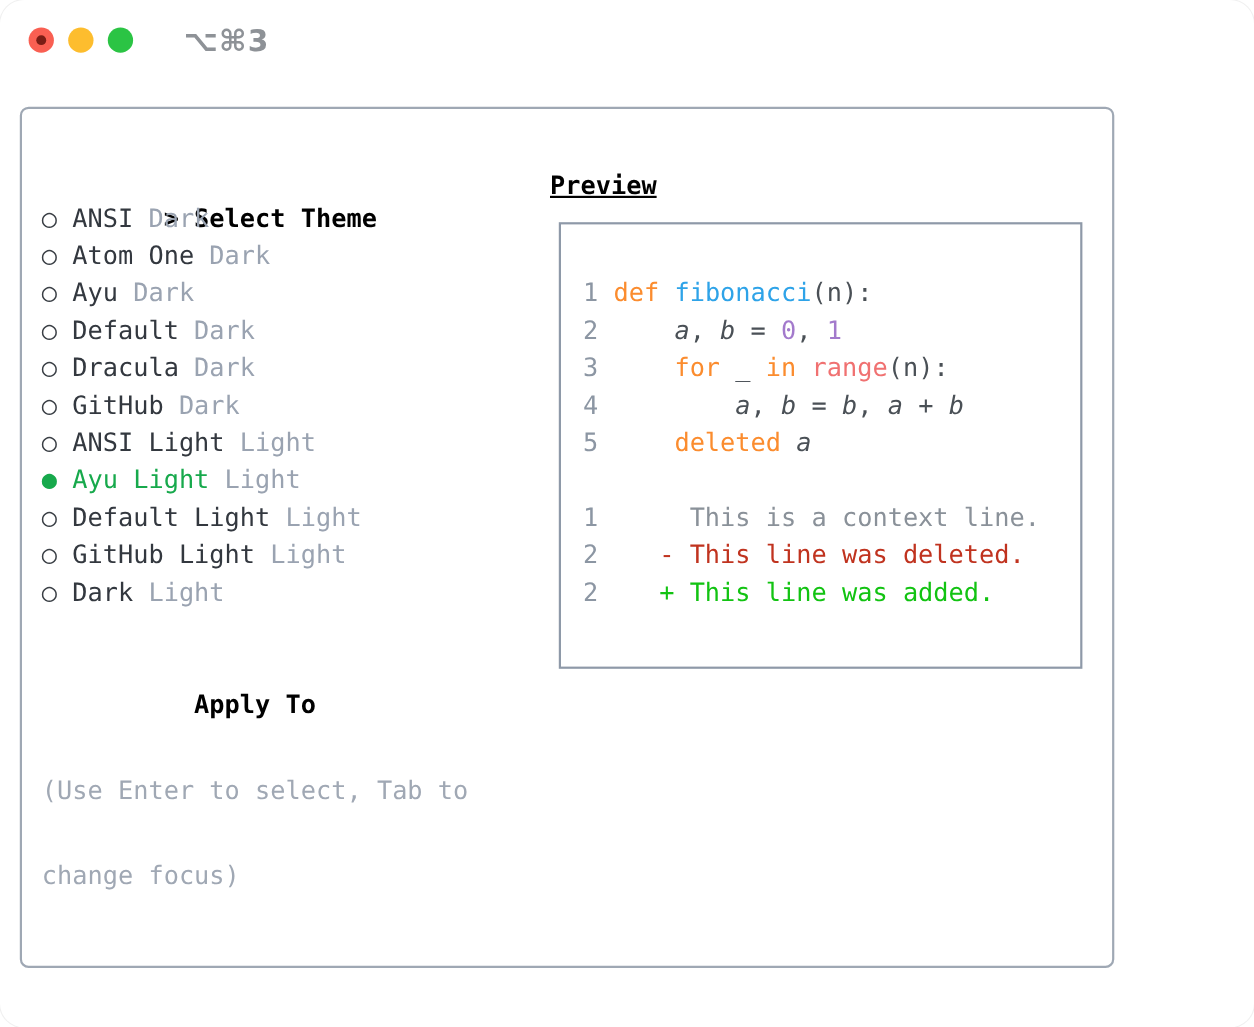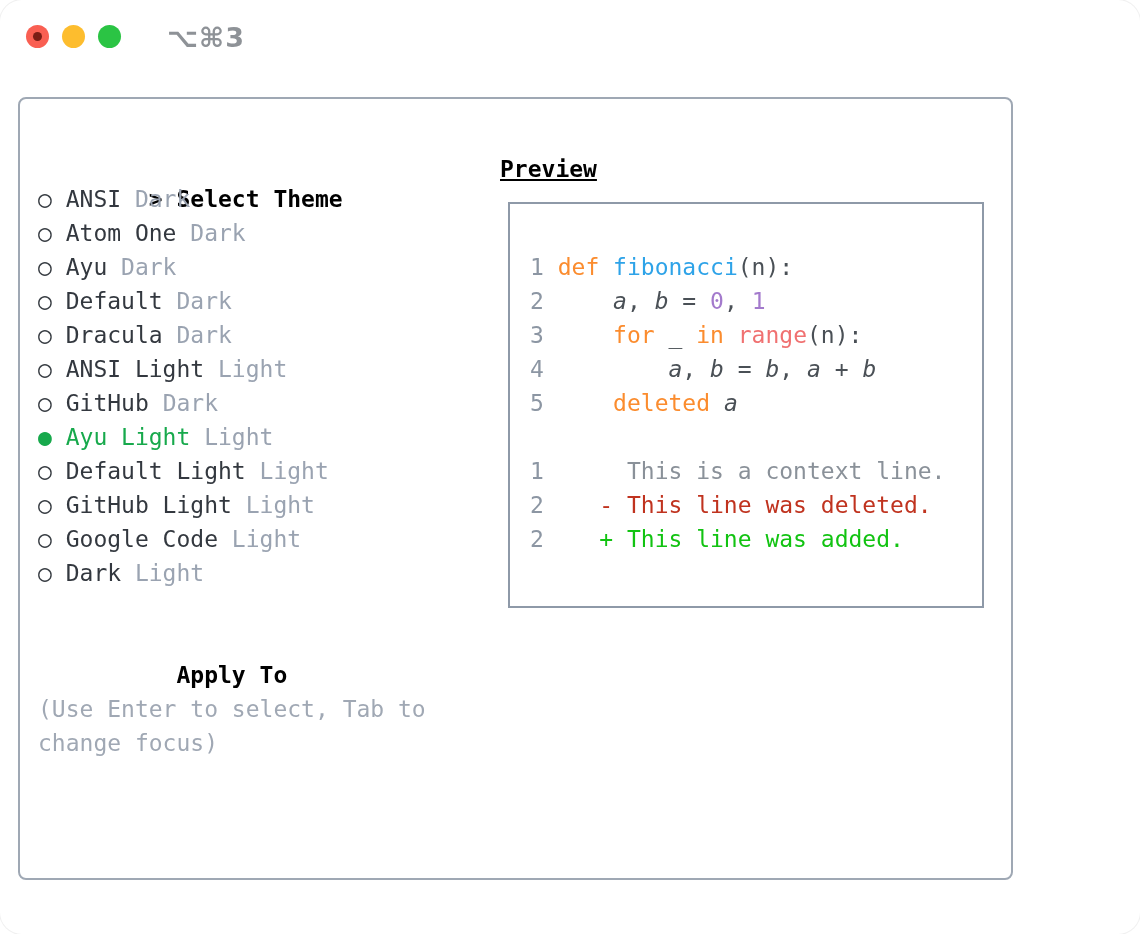--- a/index.html
+++ b/index.html
@@ -27,21 +27,21 @@
   }
   .left-col{position:absolute;left:18px;top:49px;font-size:23px;color:var(--c-item_name);}
   .row{height:34px;line-height:34px;white-space:pre;}
   .row .marker{display:inline-block;width:2ch;color:var(--c-marker);}
   .row .marker.sel{color:var(--c-selection);}
   .row .marker.focus{color:var(--c-title);font-weight:bold;}
   .panel-title{color:var(--c-title);font-weight:bold;}
   .item .name{color:var(--c-item_name);}
   .item .name.sel{color:var(--c-selection);text-align:center;}
   .item .variant{color:var(--c-muted);text-align:center;}
-  .hint{color:var(--c-hint);}
+  .hint{color:var(--c-hint);margin-top:44px;}
   .preview-title{position:absolute;left:480px;top:53px;height:34px;line-height:34px;font-size:23px;text-decoration:underline;}
   .preview-box{
     position:absolute;left:488px;top:103px;width:476px;height:406px;
     border:2px solid var(--c-preview_border);background:#fff;
   }
   .code{position:absolute;left:20px;top:46px;font-size:23px;}
   .pline{height:34px;line-height:34px;white-space:pre;}
   .tok-linenum{color:var(--c-linenum);}
   .tok-keyword{color:var(--c-keyword);}
   .tok-function{color:var(--c-function);}
@@ -74,26 +74,25 @@
     <div class="left-col">
       <div class="row">
         <span class="marker focus">&gt;</span><span class="panel-title">Select Theme</span>
       </div>
       <div id="theme-list">
           <div class="row item"><span class="marker">○ </span><span class="name">ANSI</span><span class="variant"> Dark</span></div>
           <div class="row item"><span class="marker">○ </span><span class="name">Atom One</span><span class="variant"> Dark</span></div>
           <div class="row item"><span class="marker">○ </span><span class="name">Ayu</span><span class="variant"> Dark</span></div>
           <div class="row item"><span class="marker">○ </span><span class="name">Default</span><span class="variant"> Dark</span></div>
           <div class="row item"><span class="marker">○ </span><span class="name">Dracula</span><span class="variant"> Dark</span></div>
+          <div class="row item"><span class="marker">○ </span><span class="name">GitHub</span><span class="variant"> Dark</span></div>
           <div class="row item"><span class="marker">○ </span><span class="name">ANSI Light</span><span class="variant"> Light</span></div>
-          <div class="row item"><span class="marker">○ </span><span class="name">GitHub</span><span class="variant"> Dark</span></div>
           <div class="row item"><span class="marker sel">● </span><span class="name sel">Ayu Light</span><span class="variant"> Light</span></div>
           <div class="row item"><span class="marker">○ </span><span class="name">Default Light</span><span class="variant"> Light</span></div>
           <div class="row item"><span class="marker">○ </span><span class="name">GitHub Light</span><span class="variant"> Light</span></div>
-          <div class="row item"><span class="marker">○ </span><span class="name">Google Code</span><span class="variant"> Light</span></div>
           <div class="row item"><span class="marker">○ </span><span class="name">Dark</span><span class="variant"> Light</span></div>
         </div>
       <div class="row"></div>
       <div class="row">
         <span class="marker"></span><span class="panel-title">Apply To</span>
       </div>
       <div class="row"></div>
       <div class="row hint">(Use Enter to select, Tab to</div>
       <div class="row hint">change focus)</div>
     </div>

